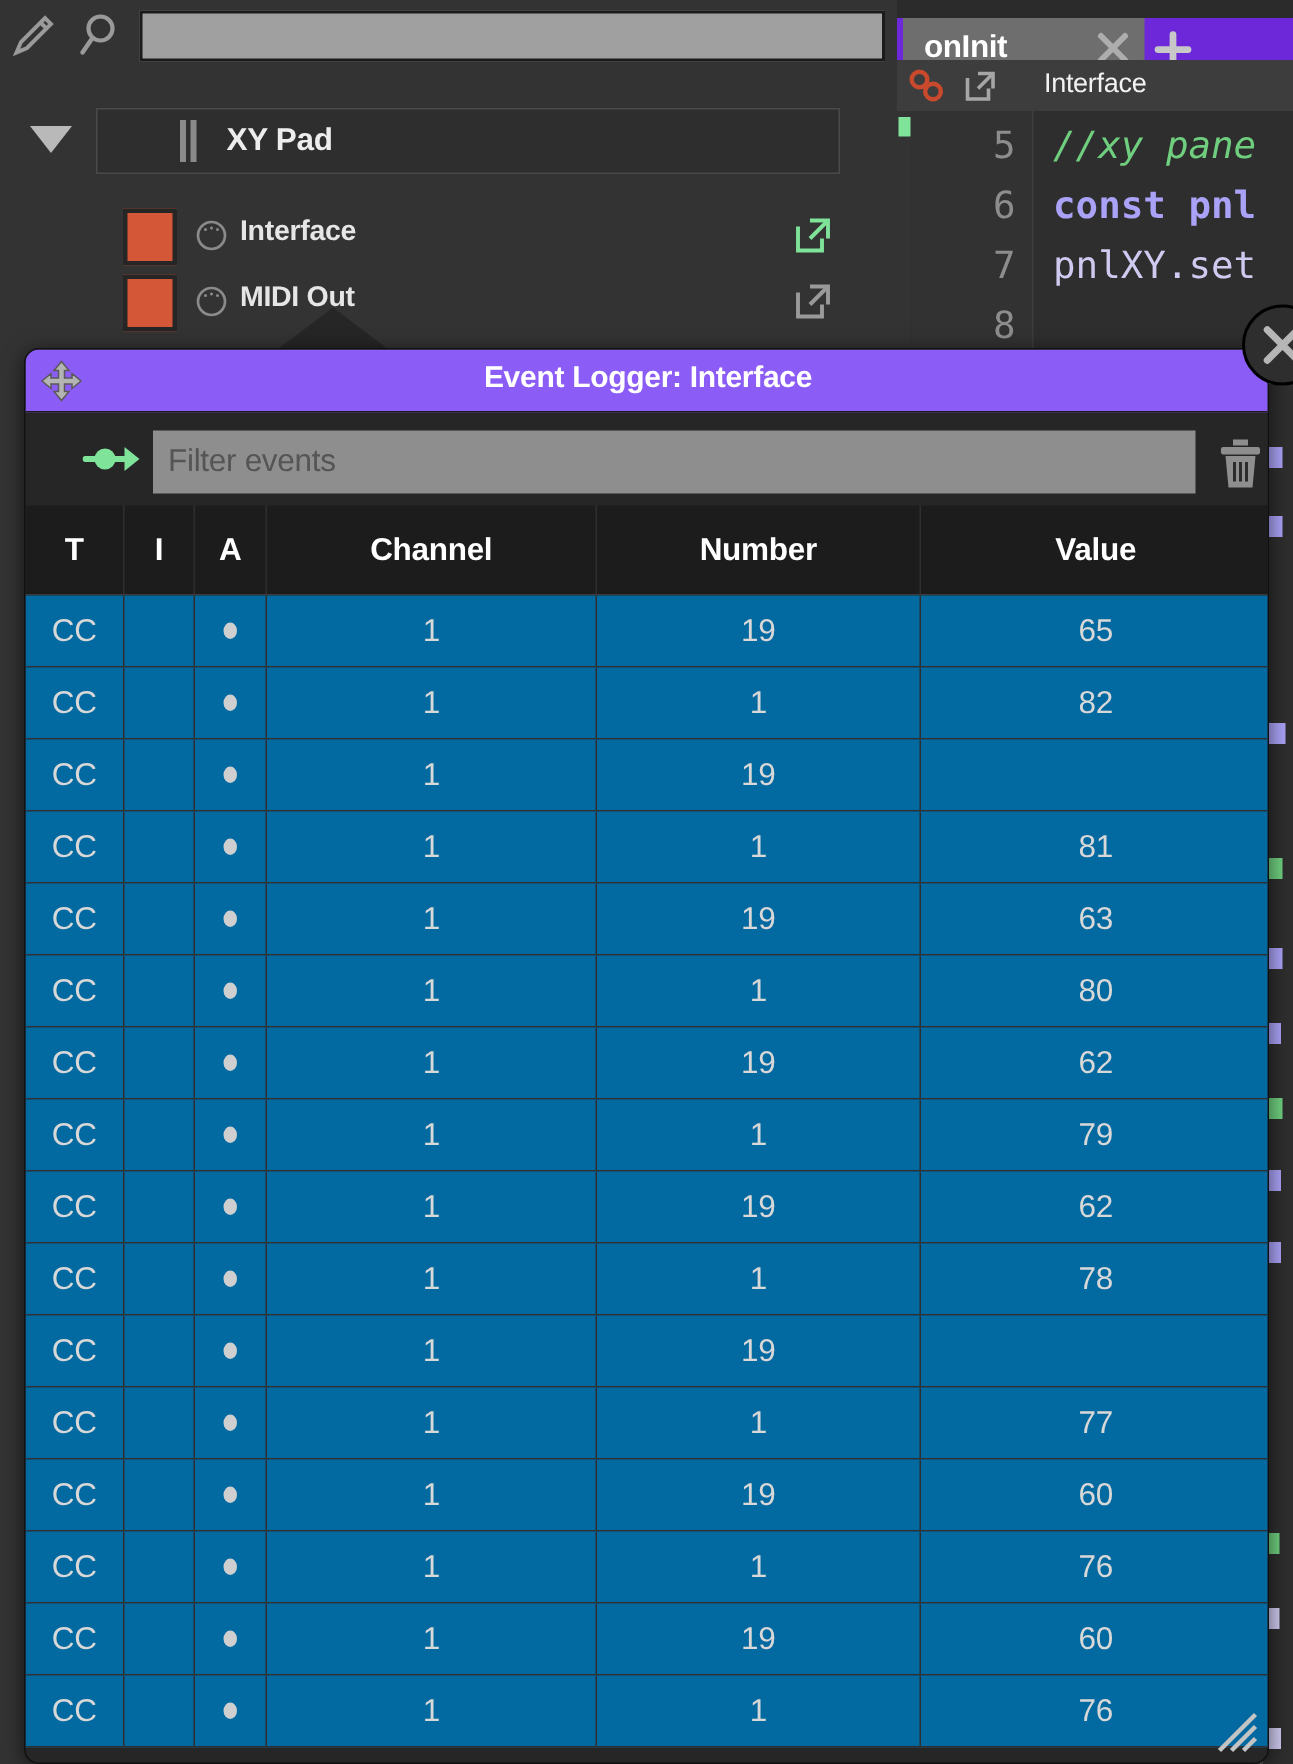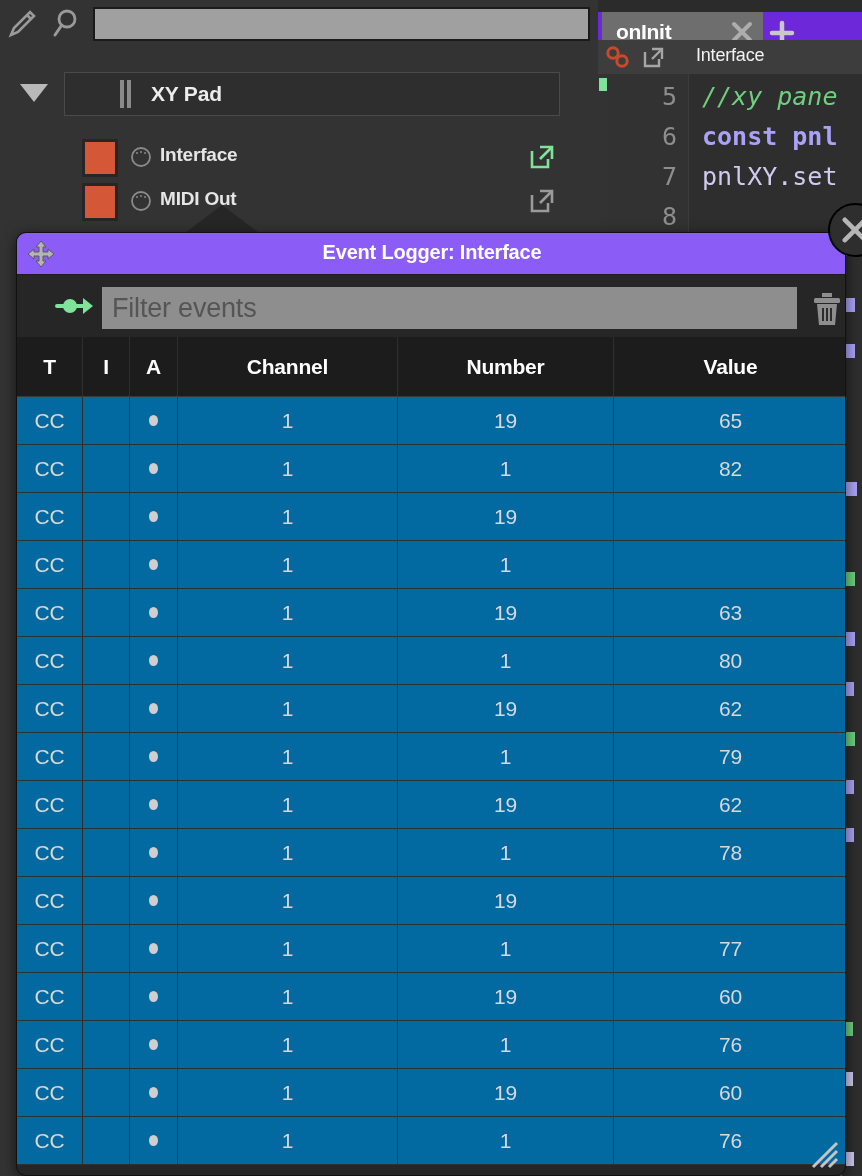--- a/index.html
+++ b/index.html
@@ -151,21 +151,21 @@
     position: absolute; left: 0; top: 8px; width: 830px; text-align: center;
     color: #ffffff; font-size: 20px; font-weight: bold; letter-spacing: -0.2px;
   }
 
   #filter-bar { position: absolute; left: 0; top: 43px; width: 830px; height: 60px; background: #262626; }
   #pass-arrow-icon { position: absolute; left: 38px; top: 18px; width: 40px; height: 24px; cursor: pointer; }
   #filter-input {
     position: absolute; left: 85px; top: 11px; width: 695px; height: 42px;
     background: #8e8e8e; border: 0; outline: none; color: #1f1f1f;
     padding-left: 10px; font-family: "Liberation Sans", sans-serif;
-    font-size: 27px; letter-spacing: -0.2px;
+    font-size: 21px; letter-spacing: -0.2px;
   }
   #filter-input::placeholder { color: #555; opacity: 1; }
   #clear-log-button { position: absolute; left: 795px; top: 16px; width: 30px; height: 34px; cursor: pointer; }
 
   
   #events-table { position: absolute; left: 0; top: 104px; width: 830px; height: 840px; }
   .row {
     display: flex; width: 830px; height: 48px; align-items: center;
     border-bottom: 1px solid #303030;
   }
@@ -411,20 +411,21 @@
             <div class="cell c-num">19</div>
           </div>
           <div class="row data-row">
             <div class="cell c-t">CC</div>
             <div class="cell c-i"></div>
             <div class="cell c-a">
               <span class="dot"></span>
             </div>
             <div class="cell c-ch">1</div>
             <div class="cell c-num">1</div>
+            <div class="cell c-val">81</div>
           </div>
           <div class="row data-row">
             <div class="cell c-t">CC</div>
             <div class="cell c-i"></div>
             <div class="cell c-a">
               <span class="dot"></span>
             </div>
             <div class="cell c-ch">1</div>
             <div class="cell c-num">19</div>
             <div class="cell c-val">63</div>

